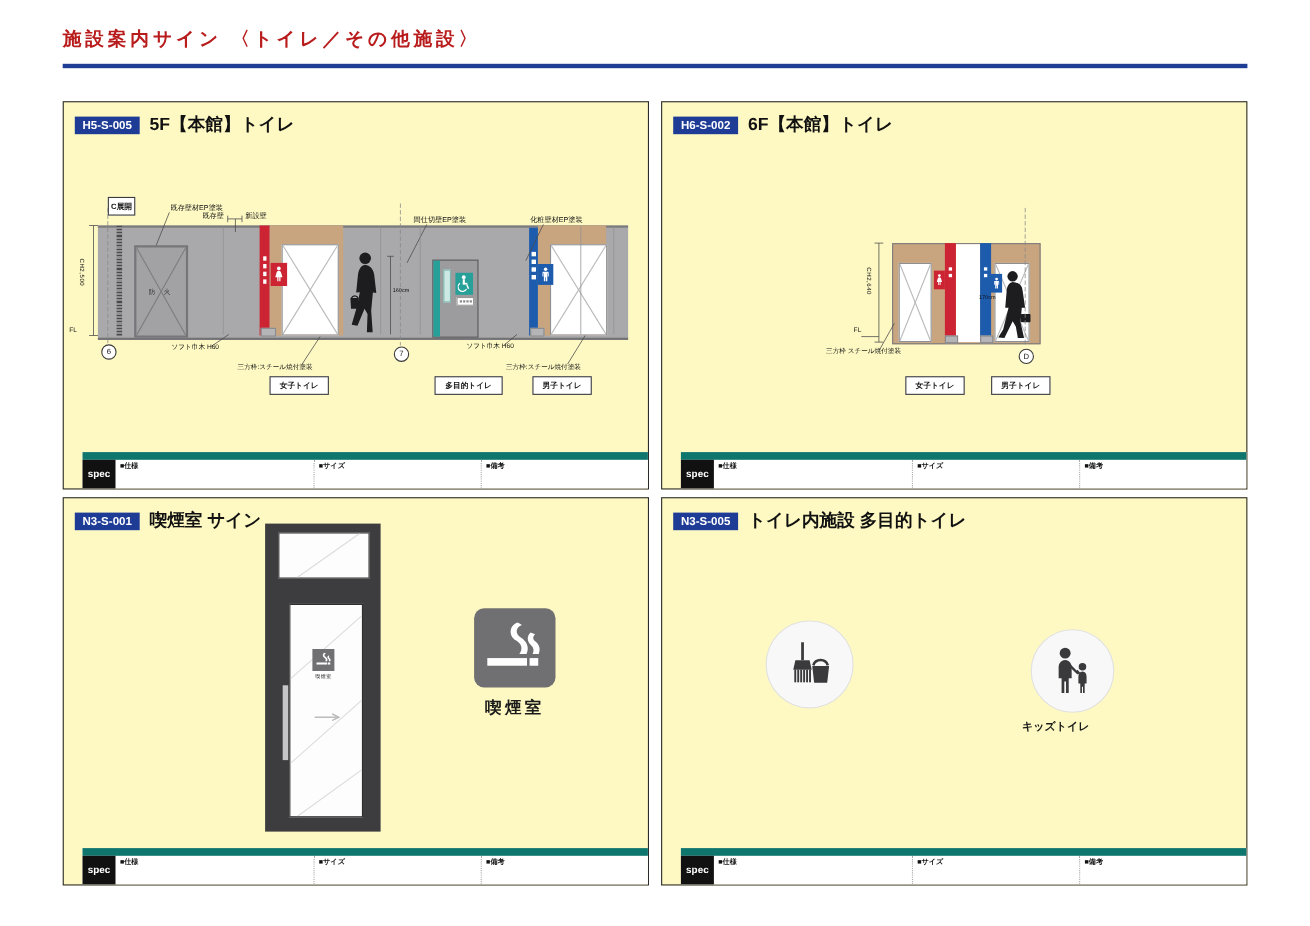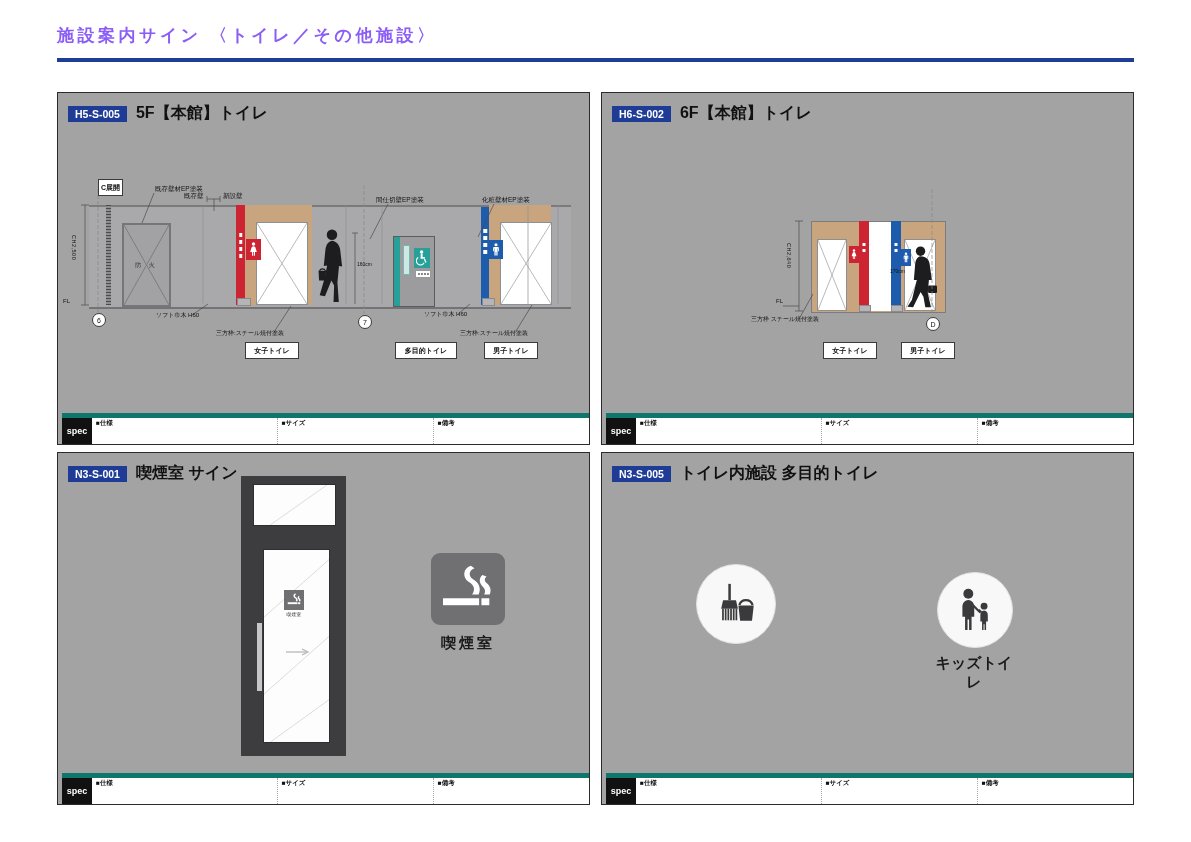--- a/index.html
+++ b/index.html
@@ -1,22 +1,22 @@
 <!DOCTYPE html>
 <html><head>
 <meta charset="utf-8">
 <style>
   html,body{margin:0;padding:0;background:#fff}
   .page{position:relative;width:1191px;height:842px;background:#fff;overflow:hidden;
         font-family:"Liberation Sans","DejaVu Sans",sans-serif;color:#1a1a1a}
   .page-title{position:absolute;left:57px;top:24px;margin:0;font-size:17px;font-weight:bold;
-              letter-spacing:3.5px;color:#8b5cf6}
+              letter-spacing:3.5px;color:#b91c1c}
   .title-rule{position:absolute;left:57px;top:58px;width:1077px;height:4px;background:#1d3e94}
 
-  .panel{position:absolute;width:531px;height:351px;border:1px solid #2b2b2b;background:#a3a3a3}
+  .panel{position:absolute;width:531px;height:351px;border:1px solid #2b2b2b;background:#fef9c3}
   .panel-header{position:absolute;left:10px;top:10px;display:flex;align-items:center;gap:9px;z-index:5}
   .code-badge{background:#1e3c96;color:#fff;font-weight:bold;font-size:10.5px;padding:2px 7px;white-space:nowrap}
   .panel-title{font-size:16px;font-weight:bold;color:#111;white-space:nowrap}
   .drawing{position:absolute;inset:0}
 
   
   .wall{position:absolute;background:#a9a9ab;border-top:2px solid #7b7b7d;border-bottom:2px solid #737375}
   .hatch{position:absolute;background:repeating-linear-gradient(0deg,#4a4a4c 0 1px,#8e8e90 1px 3px)}
   .xdoor{position:absolute;background:#fff;border:1px solid #8f8f91}
   .xdoor svg{position:absolute;inset:0;width:100%;height:100%;display:block}
@@ -66,24 +66,24 @@
   .handle{position:absolute;background:#c6c6c8}
   .smoke-sign{position:absolute;background:#707072;display:flex;align-items:center;justify-content:center}
   .smoke-sign.big{border-radius:9px}
   .caption-lg{position:absolute;font-size:15px;font-weight:bold;letter-spacing:3px;text-align:center;color:#1a1a1a}
   .caption-xs{position:absolute;font-size:4.5px;text-align:center;color:#222;letter-spacing:.5px}
 
   
   .icon-circle{position:absolute;border-radius:50%;background:#f8f8f8;border:1px solid #e1e1e1;
                display:flex;align-items:center;justify-content:center}
   .ps-text{font-size:21px;font-weight:bold;color:#2d2d2d;letter-spacing:2px}
-  .caption-md{position:absolute;font-size:15px;font-weight:bold;text-align:center;color:#1a1a1a}
-
-  
-  .spec-row{position:absolute;left:4px;right:0;bottom:0;height:26px;border-top:5px solid #0f766e;display:flex;background:#fff}
+  .caption-md{position:absolute;font-size:10px;font-weight:bold;color:#1a1a1a}
+
+  
+  .spec-row{position:absolute;left:17px;right:0;bottom:0;height:26px;border-top:7px solid #0f766e;display:flex;background:#fff}
   .spec-tag{width:30px;background:#111;color:#fff;font-size:9px;font-weight:bold;
             display:flex;align-items:center;justify-content:center}
   .spec-col{flex:1;border-left:1px dotted #aaa;padding:1px 4px;font-size:6.5px;font-weight:bold;color:#111}
   .spec-col.col1{flex:1.2;border-left:none}
 </style>
 </head>
 <body>
 
 <div class="page">
   <h1 class="page-title">施設案内サイン 〈トイレ／その他施設〉</h1>

